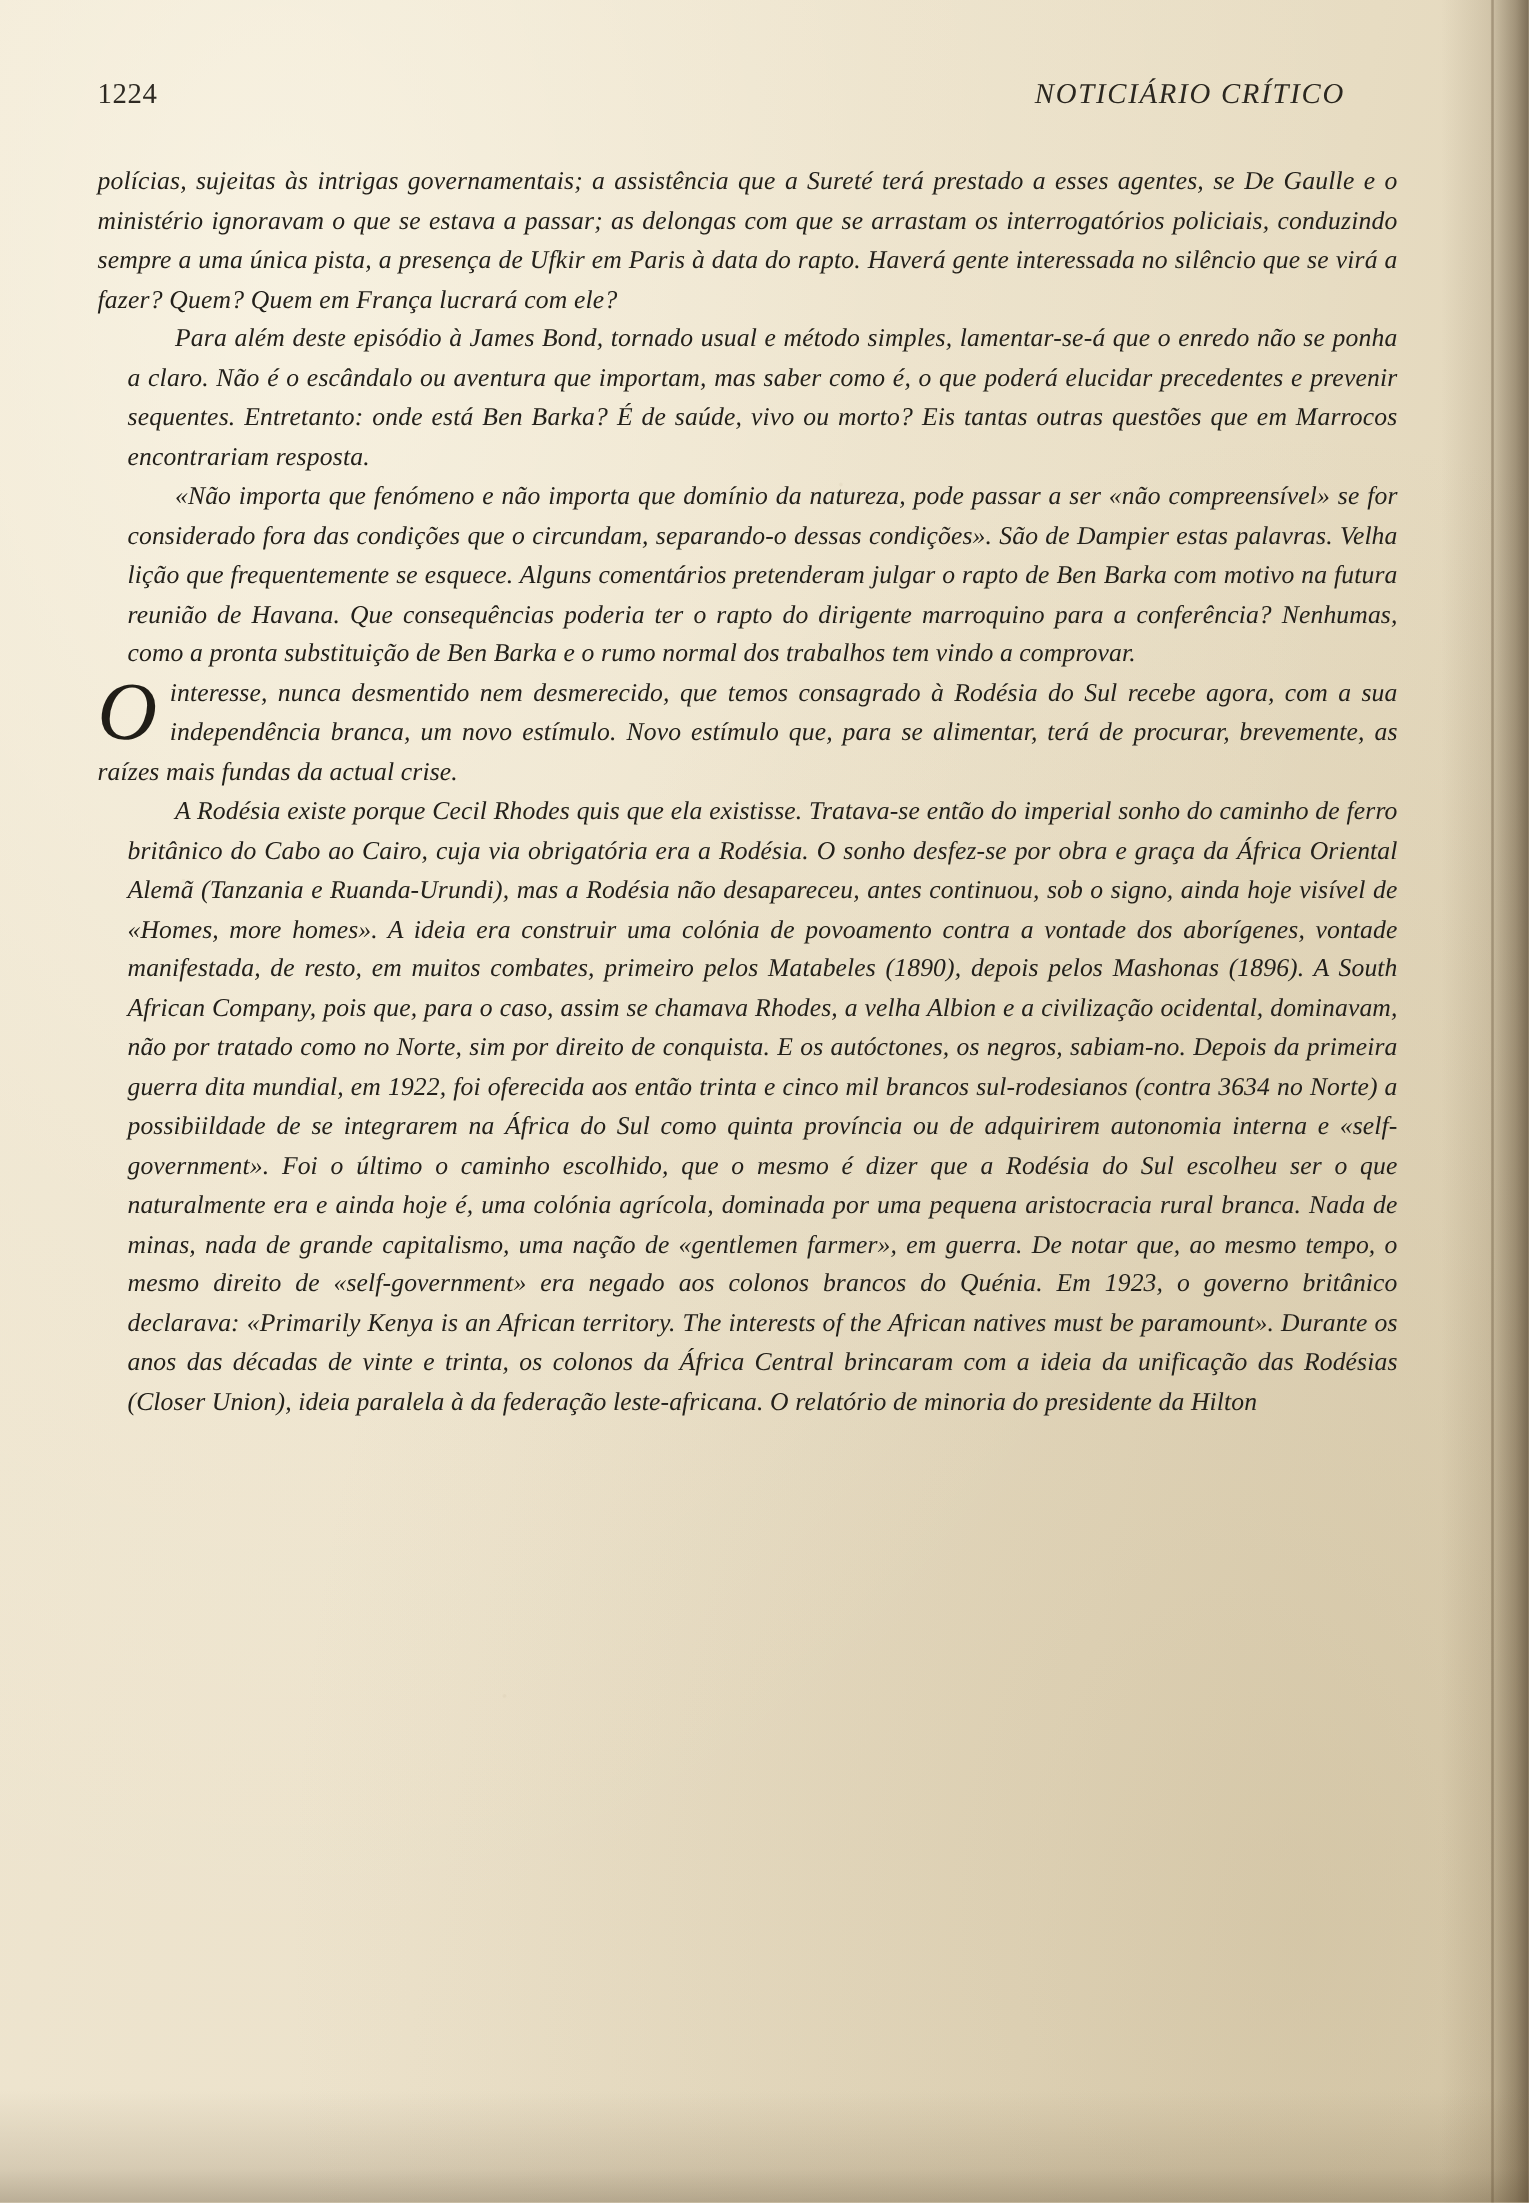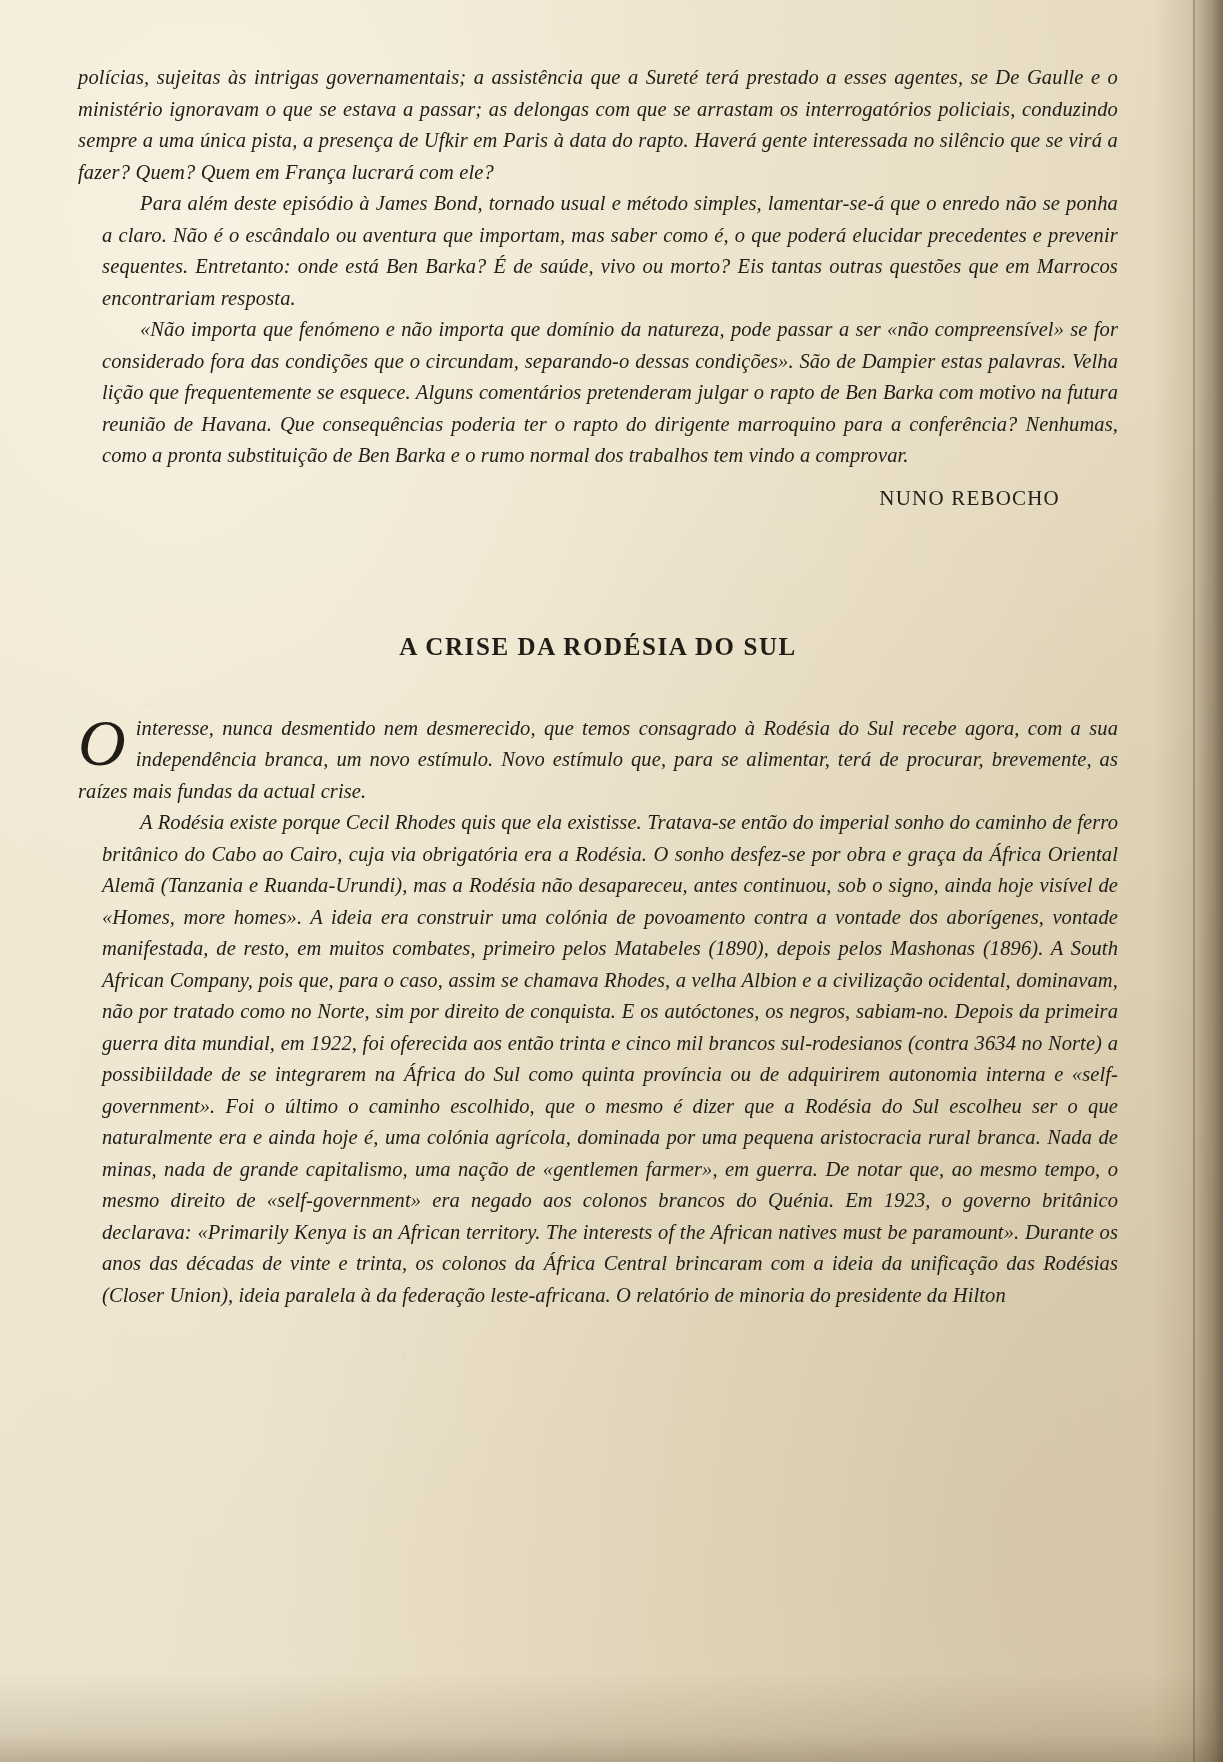--- a/index.html
+++ b/index.html
@@ -156,30 +156,32 @@
   }
 </style>
 </head>
 <body>
 
 <div id="page">
   <div id="speckle"></div>
 
   <div id="content">
 
+    <div class="header-row">
+      <div class="folio">1224</div>
+      <div class="running-head">NOTICIÁRIO CRÍTICO</div>
+    </div>
 
     <div class="body-block">
       <p class="italic-body">polícias, sujeitas às intrigas governamentais; a assistência que a Sureté terá prestado a esses agentes, se De Gaulle e o ministério ignoravam o que se estava a passar; as delongas com que se arrastam os interrogatórios policiais, conduzindo sempre a uma única pista, a presença de Ufkir em Paris à data do rapto. Haverá gente interessada no silêncio que se virá a fazer? Quem? Quem em França lucrará com ele?</p>
       <p class="italic-body indent">Para além deste episódio à James Bond, tornado usual e método simples, lamentar-se-á que o enredo não se ponha a claro. Não é o escândalo ou aventura que importam, mas saber como é, o que poderá elucidar precedentes e prevenir sequentes. Entretanto: onde está Ben Barka? É de saúde, vivo ou morto? Eis tantas outras questões que em Marrocos encontrariam resposta.</p>
       <p class="roman-body indent">«Não importa que fenómeno e não importa que domínio da natureza, pode passar a ser «não compreensível» se for considerado fora das condições que o circundam, separando-o dessas condições». São de Dampier estas palavras. Velha lição que frequentemente se esquece. Alguns comentários pretenderam julgar o rapto de Ben Barka com motivo na futura reunião de Havana. Que consequências poderia ter o rapto do dirigente marroquino para a conferência? Nenhumas, como a pronta substituição de Ben Barka e o rumo normal dos trabalhos tem vindo a comprovar.</p>
     </div>
 
-    <div class="signature">NUNO REBOCHO</div>
 
-    <h2 class="article-title">A CRISE DA RODÉSIA DO SUL</h2>
 
     <div class="body-block">
       <p class="roman-body dropcap-para">
         <span class="dropcap">O</span><span>interesse, nunca desmentido nem desmerecido, que temos consagrado à Rodésia do Sul recebe agora, com a sua independência branca, um novo estímulo. Novo estímulo que, para se alimentar, terá de procurar, brevemente, as raízes mais fundas da actual crise.</span>
       </p>
       <p class="roman-body indent">A Rodésia existe porque Cecil Rhodes quis que ela existisse. Tratava-se então do imperial sonho do caminho de ferro britânico do Cabo ao Cairo, cuja via obrigatória era a Rodésia. O sonho desfez-se por obra e graça da África Oriental Alemã (Tanzania e Ruanda-Urundi), mas a Rodésia não desapareceu, antes continuou, sob o signo, ainda hoje visível de «Homes, more homes». A ideia era construir uma colónia de povoamento contra a vontade dos aborígenes, vontade manifestada, de resto, em muitos combates, primeiro pelos Matabeles (1890), depois pelos Mashonas (1896). A South African Company, pois que, para o caso, assim se chamava Rhodes, a velha Albion e a civilização ocidental, dominavam, não por tratado como no Norte, sim por direito de conquista. E os autóctones, os negros, sabiam-no. Depois da primeira guerra dita mundial, em 1922, foi oferecida aos então trinta e cinco mil brancos sul-rodesianos (contra 3634 no Norte) a possibiildade de se integrarem na África do Sul como quinta província ou de adquirirem autonomia interna e «self-government». Foi o último o caminho escolhido, que o mesmo é dizer que a Rodésia do Sul escolheu ser o que naturalmente era e ainda hoje é, uma colónia agrícola, dominada por uma pequena aristocracia rural branca. Nada de minas, nada de grande capitalismo, uma nação de «gentlemen farmer», em guerra. De notar que, ao mesmo tempo, o mesmo direito de «self-government» era negado aos colonos brancos do Quénia. Em 1923, o governo britânico declarava: «Primarily Kenya is an African territory. The interests of the African natives must be paramount». Durante os anos das décadas de vinte e trinta, os colonos da África Central brincaram com a ideia da unificação das Rodésias (Closer Union), ideia paralela à da federação leste-africana. O relatório de minoria do presidente da Hilton</p>
     </div>
 
   </div>
 

